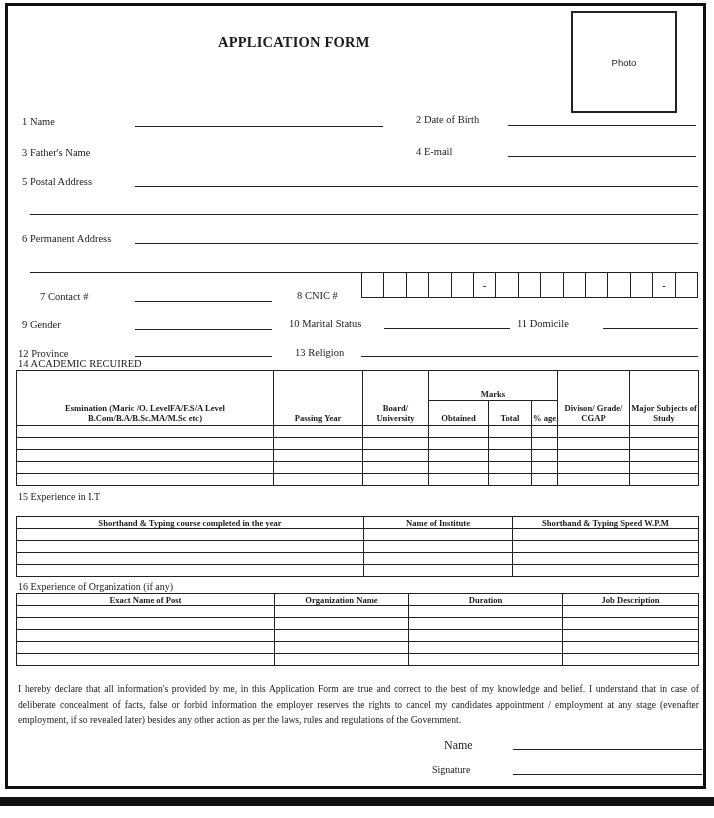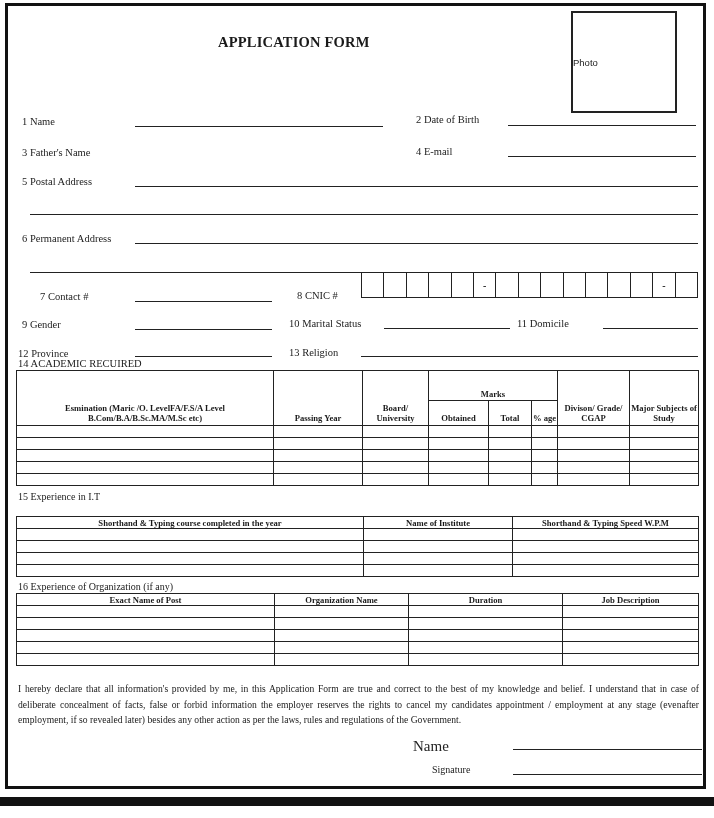--- a/index.html
+++ b/index.html
@@ -2,21 +2,21 @@
 <html><head>
 <meta charset="utf-8">
 <style>
   html, body { margin:0; padding:0; background:#ffffff; }
   body { width:714px; height:818px; position:relative; overflow:hidden; font-family:"Liberation Serif", serif; color:#1a1a1a; }
   .page { position:absolute; left:5px; top:3px; width:701px; height:786px; border:3px solid #111; box-sizing:border-box; }
   .bottom-bar { position:absolute; left:0; top:797px; width:714px; height:9px; background:#111; }
   .abs { position:absolute; }
   .title { left:0; width:714px; top:34px; text-align:left; font-weight:bold; font-size:14.5px; letter-spacing:0.2px; }
   .title span { position:absolute; left:218px; white-space:nowrap; }
-  .photo { left:571px; top:11px; width:106px; height:102px; border:2px solid #222; box-sizing:border-box; font-family:"Liberation Sans", sans-serif; font-size:9.5px; display:flex; align-items:center; justify-content:flex-start; color:#222; }
+  .photo { left:571px; top:11px; width:106px; height:102px; border:2px solid #222; box-sizing:border-box; font-family:"Liberation Sans", sans-serif; font-size:9.5px; display:flex; align-items:center; justify-content:center; color:#222; }
   .lbl { font-size:10.5px; white-space:nowrap; color:#222; }
   .line { height:0; border-top:1.5px solid #222; }
   .cnic { display:flex; border:1.5px solid #222; height:26px; box-sizing:border-box; }
   .cnic div { flex:1; border-right:1.5px solid #222; display:flex; align-items:center; justify-content:center; font-size:10px; font-weight:bold; }
   .cnic div:last-child { border-right:none; }
   table.grid { position:absolute; border-collapse:collapse; table-layout:fixed; }
   table.grid td, table.grid th { border:1.5px solid #222; padding:0; font-size:8.6px; font-weight:bold; text-align:center; line-height:10px; }
   table.grid td { height:11px; }
   .decl { left:18px; top:681px; width:681px; font-size:9.6px; line-height:15.6px; text-align:justify; }
   .decl .num { display:block; }
@@ -74,21 +74,21 @@
 
 <div class="abs lbl" style="left:22px;top:319px">9 Gender</div>
 <div class="abs line" style="left:135px;top:329px;width:137px"></div>
 <div class="abs lbl" style="left:289px;top:318px">10 Marital Status</div>
 <div class="abs line" style="left:384px;top:328px;width:126px"></div>
 <div class="abs lbl" style="left:517px;top:318px">11 Domicile</div>
 <div class="abs line" style="left:603px;top:328px;width:95px"></div>
 
 <div class="abs lbl" style="left:18px;top:348px">12 Province</div>
 <div class="abs line" style="left:135px;top:356px;width:137px"></div>
-<div class="abs lbl" style="left:289px;top:347px">13 Religion</div>
+<div class="abs lbl" style="left:295px;top:347px">13 Religion</div>
 <div class="abs line" style="left:361px;top:356px;width:337px"></div>
 
 <div class="abs lbl" style="left:18px;top:358px;font-size:10.5px">14 ACADEMIC RECUIRED</div>
 <table class="grid" style="left:16px;top:370px;width:682px">
   <colgroup>
     <col style="width:257px">
       <col style="width:89px">
       <col style="width:66px">
       <col style="width:60px">
       <col style="width:43px">
@@ -244,16 +244,16 @@
         <td></td>
         <td></td>
       </tr>
 </tbody>
   </table>
 
 <div class="abs decl">
   <span>I  hereby declare that all information's provided by me, in this Application Form are true and correct to the best of my knowledge and belief. I understand that in case of deliberate concealment of facts, false or forbid information the employer reserves the rights to cancel my candidates appointment / employment at any stage (evenafter employment, if so revealed later) besides any other action as per the laws, rules and regulations of the Government.</span>
 </div>
 
-<div class="abs lbl" style="left:413px;top:738px;font-size:15px">Name</div>
+<div class="abs lbl" style="left:444px;top:738px;font-size:12px">Name</div>
 <div class="abs line" style="left:513px;top:749px;width:189px"></div>
 <div class="abs lbl" style="left:432px;top:764px;font-size:10px">Signature</div>
 <div class="abs line" style="left:513px;top:774px;width:189px"></div>
 
 </body></html>

